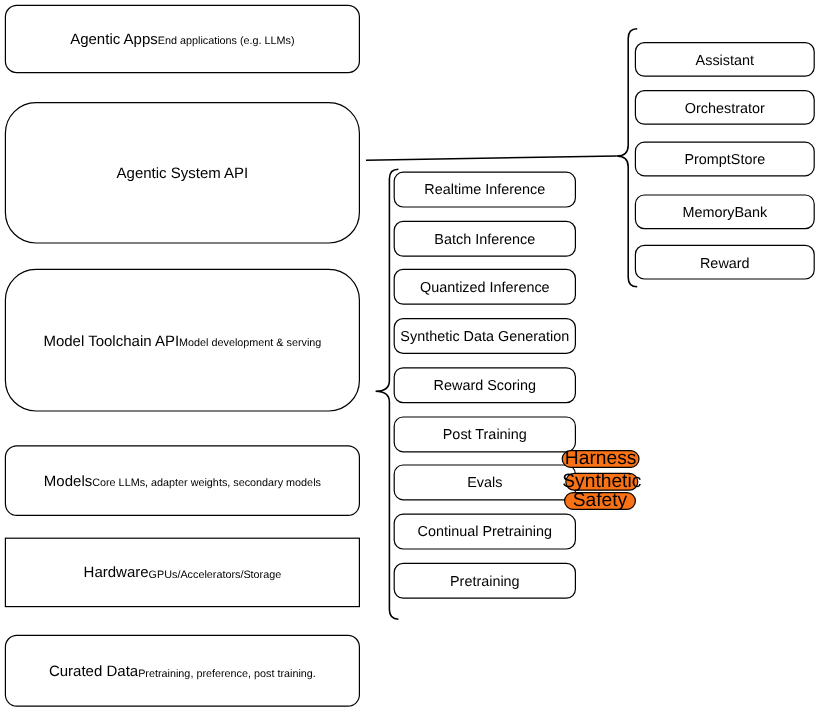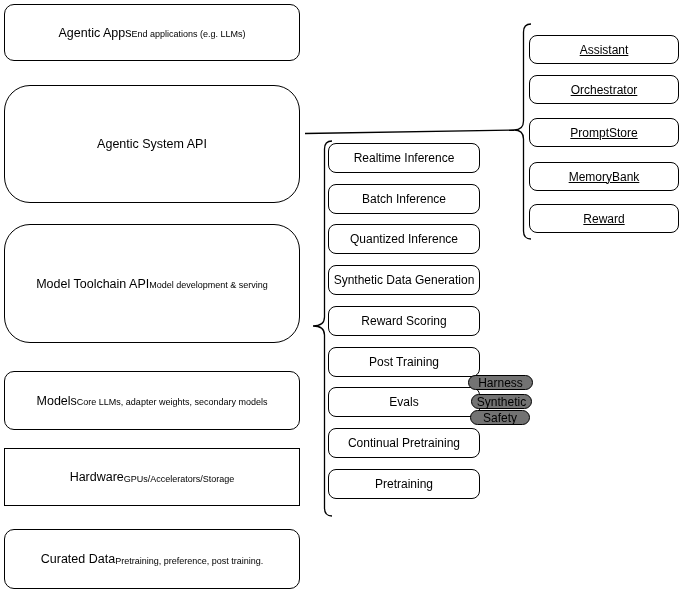--- a/index.html
+++ b/index.html
@@ -10,26 +10,26 @@
   .links { position:absolute; left:0; top:0; width:682px; height:591px; pointer-events:none; }
   .box {
     position:absolute; background:#ffffff; border:1.3px solid #000000; box-sizing:border-box;
     display:flex; flex-direction:row; align-items:center; justify-content:center;
     text-align:center; z-index:1;
   }
   .lbox { left:4px; width:296px; }
   .title { font-size:12.5px; line-height:16px; white-space:nowrap; }
   .sub   { font-size:9px; line-height:12px; margin-top:3px; white-space:nowrap; }
   .mbox  { left:328px; width:152px; height:30px; border-radius:8px; font-size:12px; }
-  .rbox  { left:529px; width:150px; height:29px; border-radius:8px; font-size:12px;text-decoration:underline; }
+  .rbox  { left:529px; width:150px; height:29px; border-radius:8px; font-size:12px; }
   .label { white-space:nowrap; }
   .pill {
-    position:absolute; background:#737373; border:1.2px solid #000000; border-radius:9px;
+    position:absolute; background:#f97316; border:1.2px solid #000000; border-radius:9px;
     box-sizing:border-box; display:flex; align-items:center; justify-content:center;
-    font-size:12px; line-height:1; z-index:3; white-space:nowrap;
+    font-size:16px; line-height:1; z-index:3; white-space:nowrap;
   }
 </style>
 </head>
 <body>
 
 <div class="canvas">
 
   <svg class="links" viewBox="0 0 682 591">
 
     <path d="M 332 141 Q 324.5 141 324.5 149 L 324.5 317 Q 324.5 326 313 326 Q 324.5 326 324.5 335 L 324.5 508 Q 324.5 516 332 516" fill="none" stroke="#000000" stroke-width="1.3"></path>

